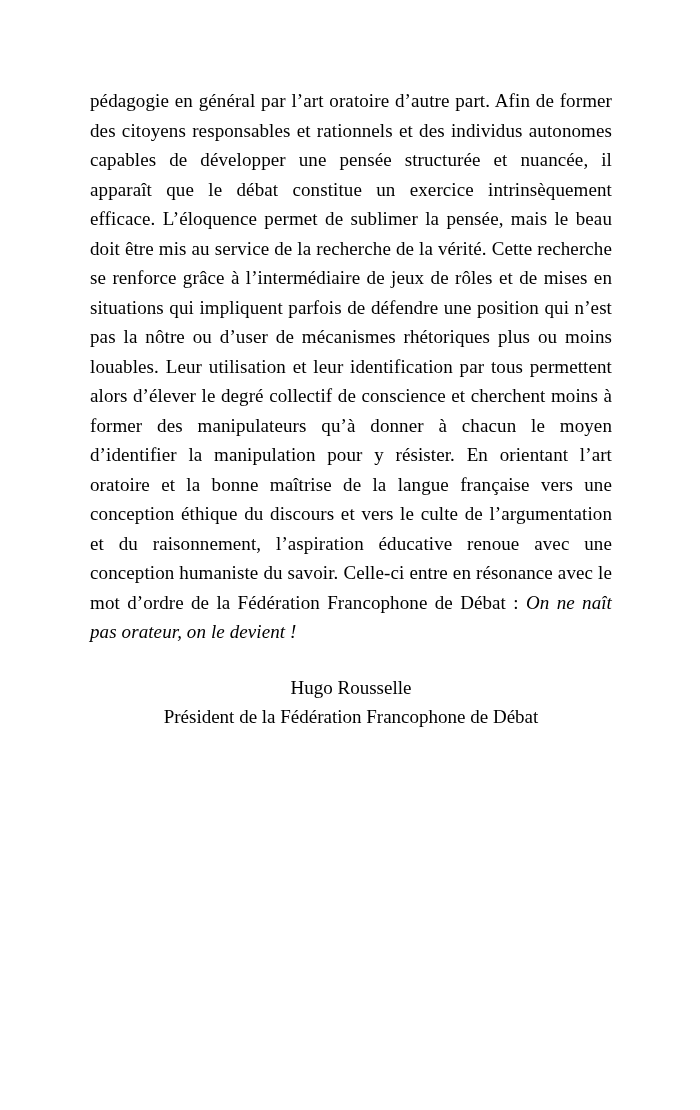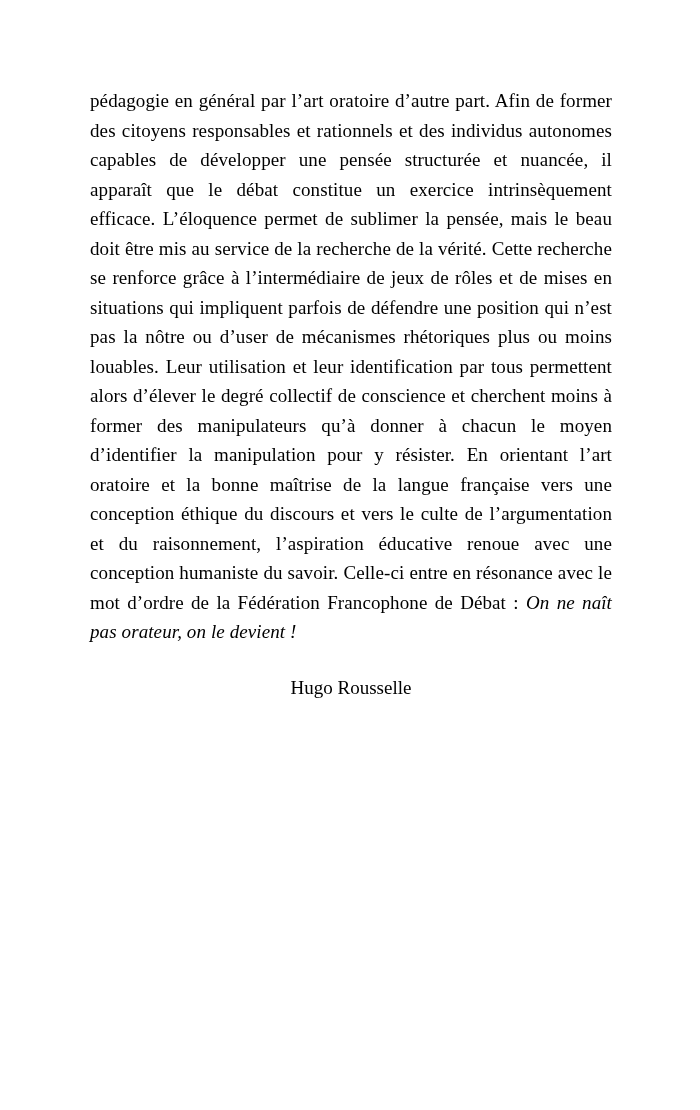--- a/index.html
+++ b/index.html
@@ -43,15 +43,16 @@
 </style>
 </head>
 <body>
 
 <div class="page">
 
   <p class="body-paragraph"><span>pédagogie en général par l’art oratoire d’autre part. Afin de former des citoyens responsables et rationnels et des individus autonomes capables de développer une pensée structurée et nuancée, il apparaît que le débat constitue un exercice intrinsèquement efficace. L’éloquence permet de sublimer la pensée, mais le beau doit être mis au service de la recherche de la vérité. Cette recherche se renforce grâce à l’intermédiaire de jeux de rôles et de mises en situations qui impliquent parfois de défendre une position qui n’est pas la nôtre ou d’user de mécanismes rhétoriques plus ou moins louables. Leur utilisation et leur identification par tous permettent alors d’élever le degré collectif de conscience et cherchent moins à former des manipulateurs qu’à donner à chacun le moyen d’identifier la manipulation pour y résister. En orientant l’art oratoire et la bonne maîtrise de la langue française vers une conception éthique du discours et vers le culte de l’argumentation et du raisonnement, l’aspiration éducative renoue avec une conception humaniste du savoir. Celle-ci entre en résonance avec le mot d’ordre de la Fédération Francophone de Débat : </span><em>On ne naît pas orateur, on le devient !</em></p>
 
   <div class="signature-block">
     <div>Hugo Rousselle</div>
+    <div>Président de la Fédération Francophone de Débat</div>
   </div>
 
 </div>
 
 </body></html>

